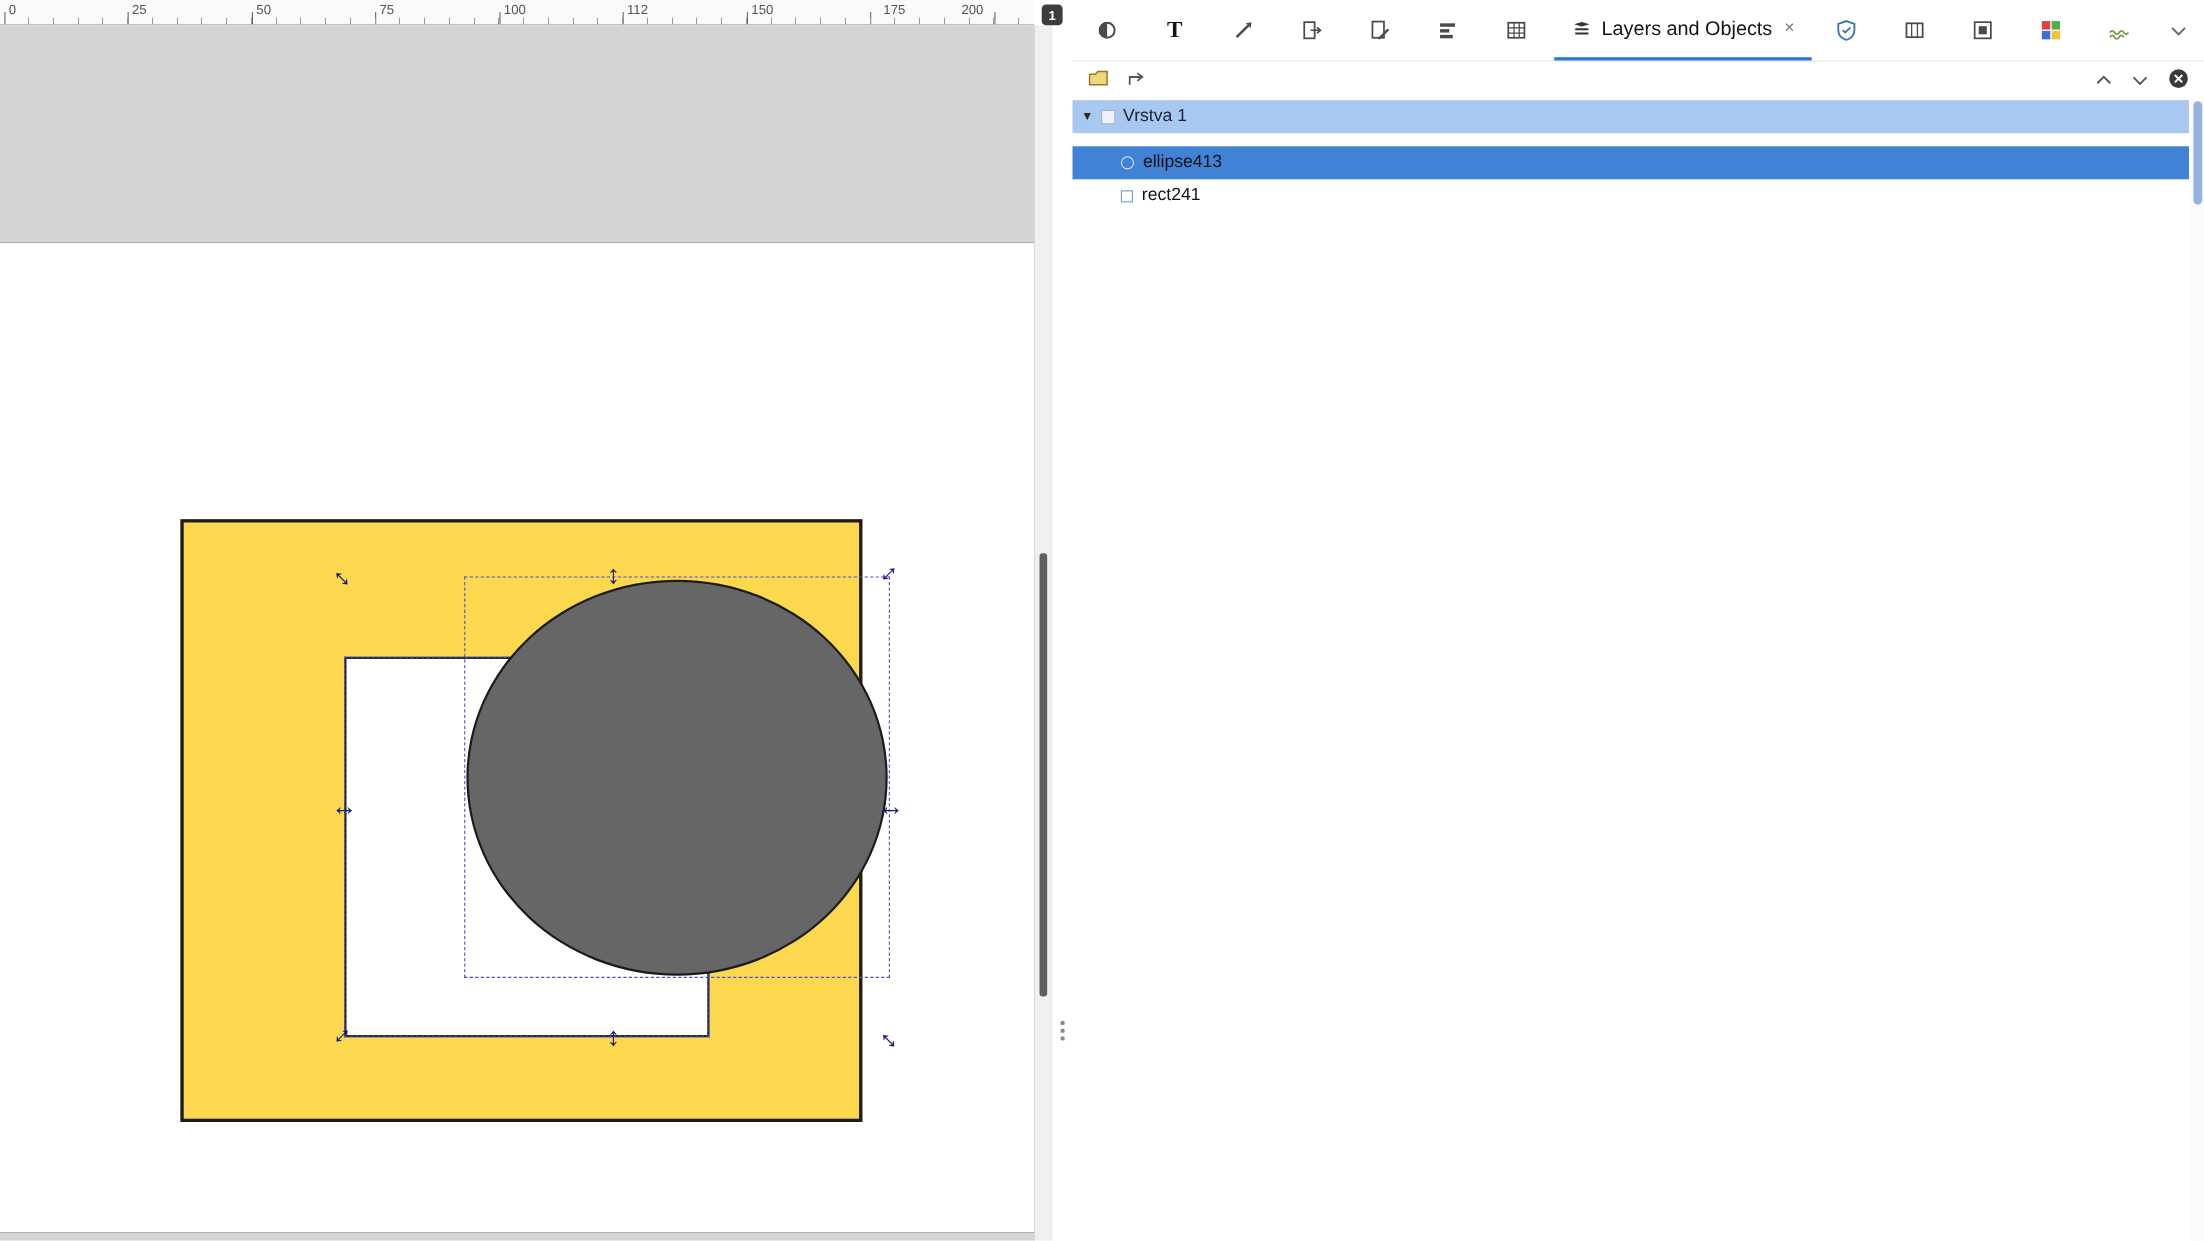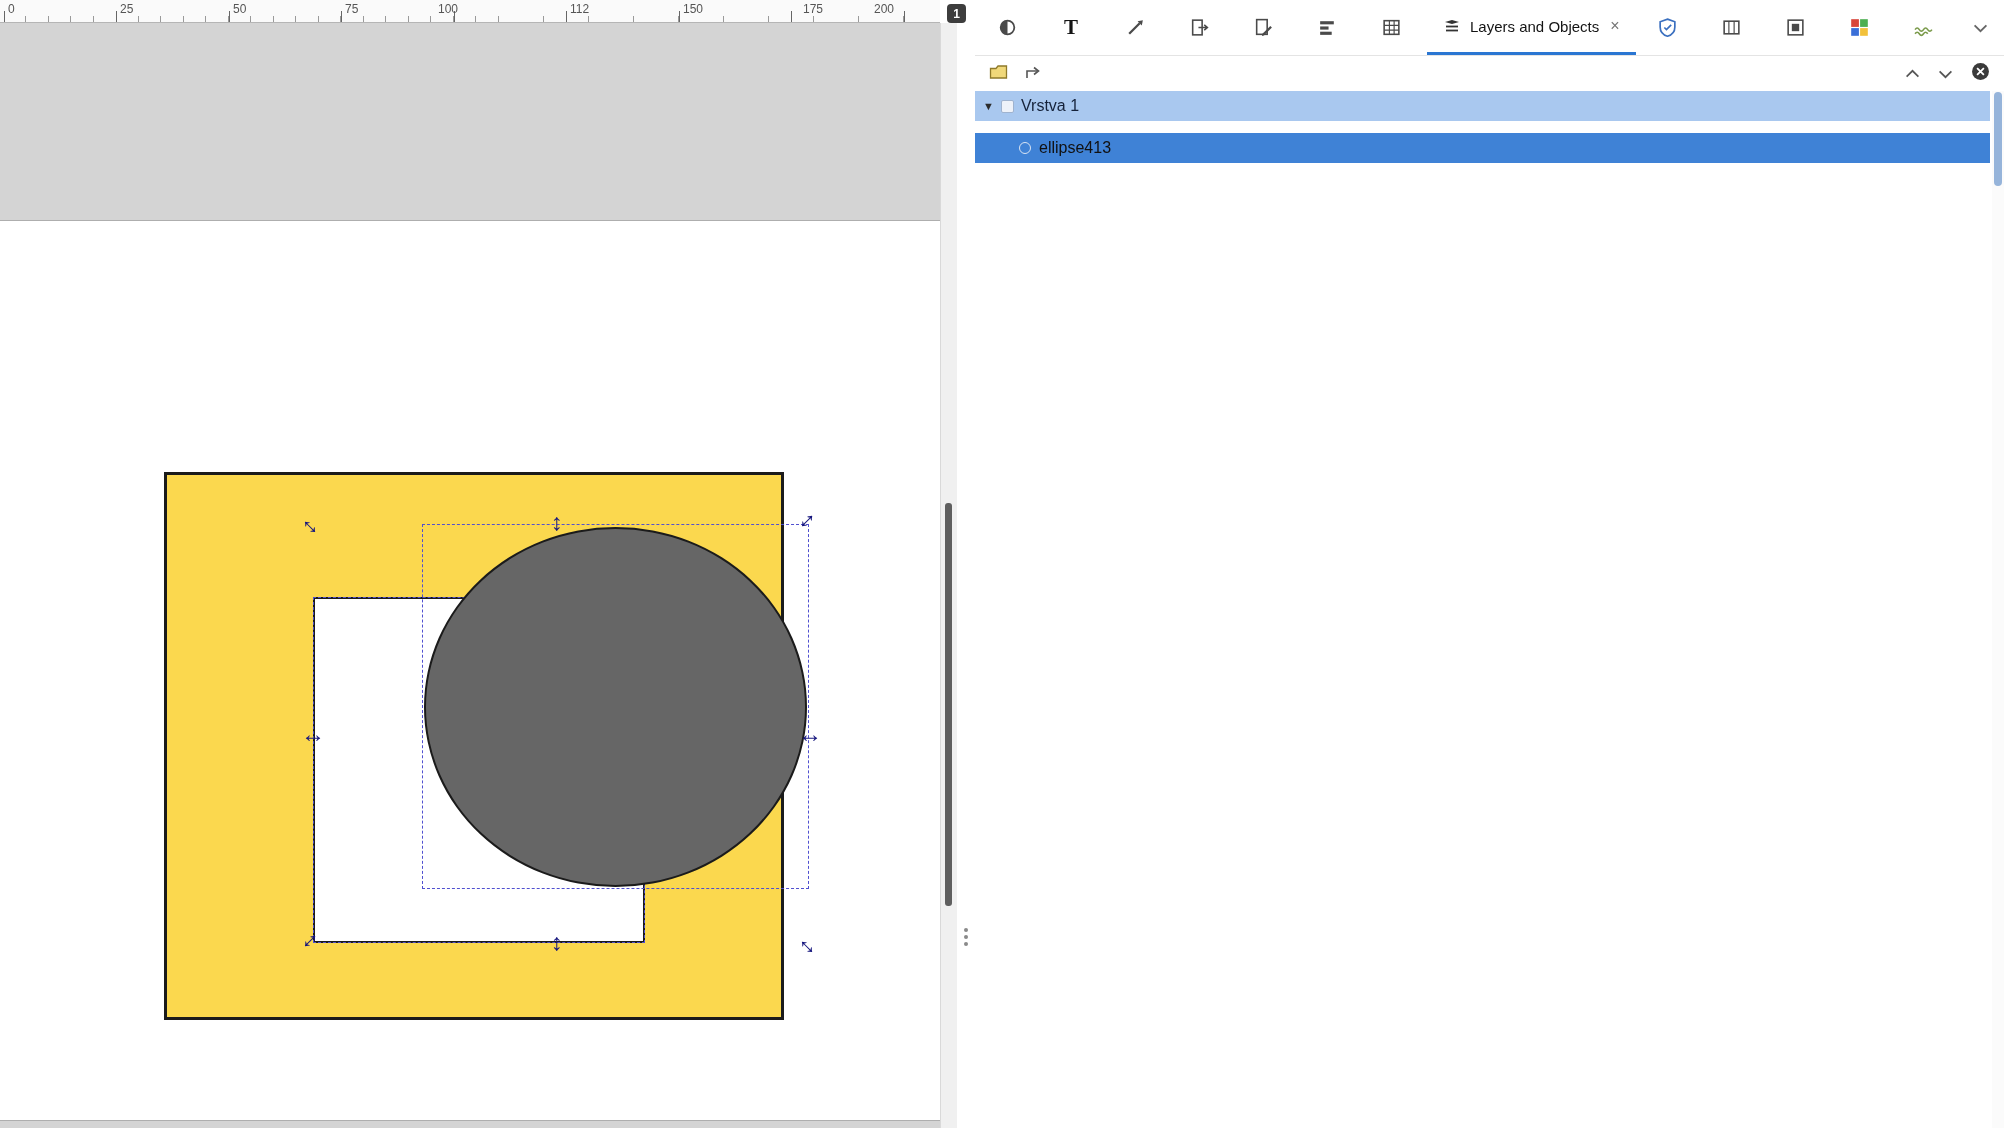--- a/index.html
+++ b/index.html
@@ -91,21 +91,21 @@
   }
   .tool-slot {
     width:64px; display:flex; align-items:center; justify-content:center; cursor:pointer;
   }
   .tool-slot svg { display:block; }
   .serif-t { font-family:"Liberation Serif", serif; font-weight:bold; font-size:21px; color:#141414; }
   .active-tab {
     display:flex; align-items:center; gap:9px; padding:0 16px; margin-left:4px;
     border-bottom:3px solid var(--accent,#2a76d2); cursor:pointer;
   }
-  .active-tab .tab-label { font-size:15px; color:#141414; white-space:nowrap; }
+  .active-tab .tab-label { font-size:18px; color:#141414; white-space:nowrap; }
   .active-tab .tab-close { font-size:16px; color:#777; padding-left:2px; cursor:pointer; }
   .tabs-overflow { margin-left:auto; width:48px; display:flex; align-items:center; justify-content:center; }
 
   .panel-subbar {
     display:flex; align-items:center; height:35px; padding:0 14px 0 14px; gap:16px;
   }
   .subbar-right { margin-left:auto; display:flex; align-items:center; gap:18px; }
 
   
   .tree { position:relative; height:1037px; }
@@ -153,21 +153,21 @@
     <div class="tick" style="left:341px"></div>
     <div class="tick" style="left:454px"></div>
     <div class="tick" style="left:566px"></div>
     <div class="tick" style="left:679px"></div>
     <div class="tick" style="left:791px"></div>
     <div class="tick" style="left:904px"></div>
     <span class="num" style="left:8px">0</span>
     <span class="num" style="left:120px">25</span>
     <span class="num" style="left:233px">50</span>
     <span class="num" style="left:345px">75</span>
-    <span class="num" style="left:438px">100</span>
+    <span class="num" style="left:458px">100</span>
     <span class="num" style="left:570px">112</span>
     <span class="num" style="left:683px">150</span>
     <span class="num" style="left:803px">175</span>
     <span class="num" style="left:874px">200</span>
   </div>
 
   <div class="ruler-corner">1</div>
 
   <div class="canvas-bg">
     <div class="page">
@@ -346,20 +346,25 @@
           <span class="row-label">Vrstva 1</span>
         </div>
 
         <div class="tree-row obj-selected">
           <span class="obj-indent"></span>
           <span class="glyph-circle"></span>
           <span class="row-label">ellipse413</span>
         </div>
 
 
+        <div class="tree-row unselected">
+          <span class="obj-indent"></span>
+          <span class="glyph-square"></span>
+          <span class="row-label">rect241</span>
+        </div>
 
       </div>
 
       <div class="panel-scroll">
         <div class="thumb"></div>
       </div>
     </div>
 
   </div>
 </div>

